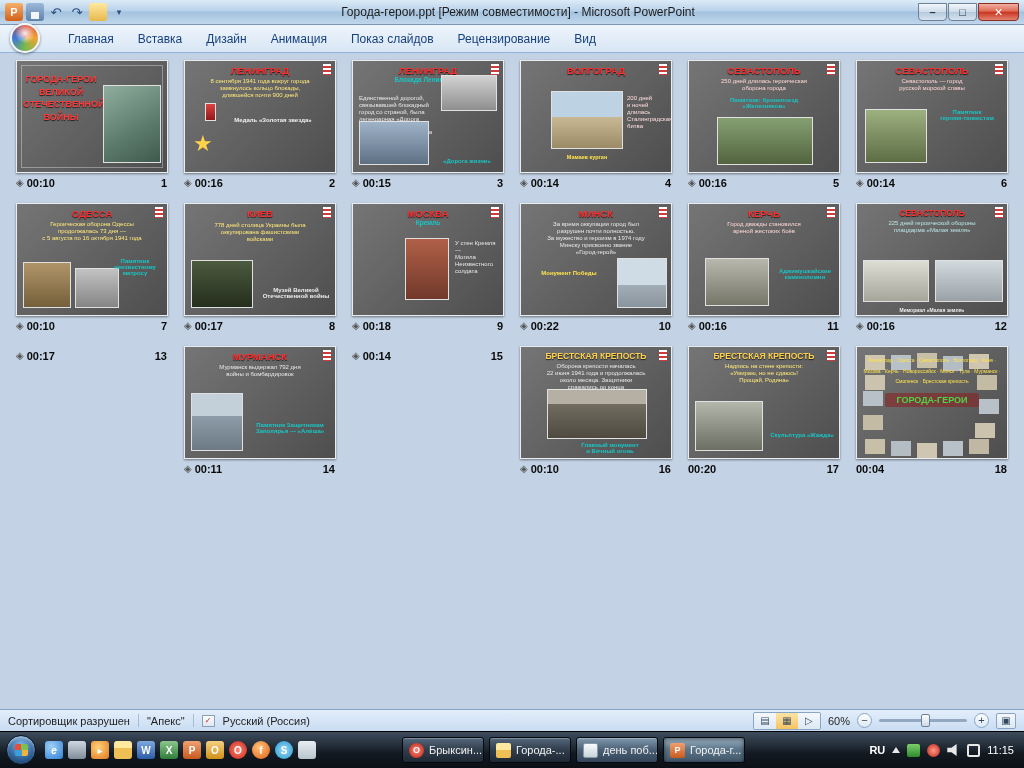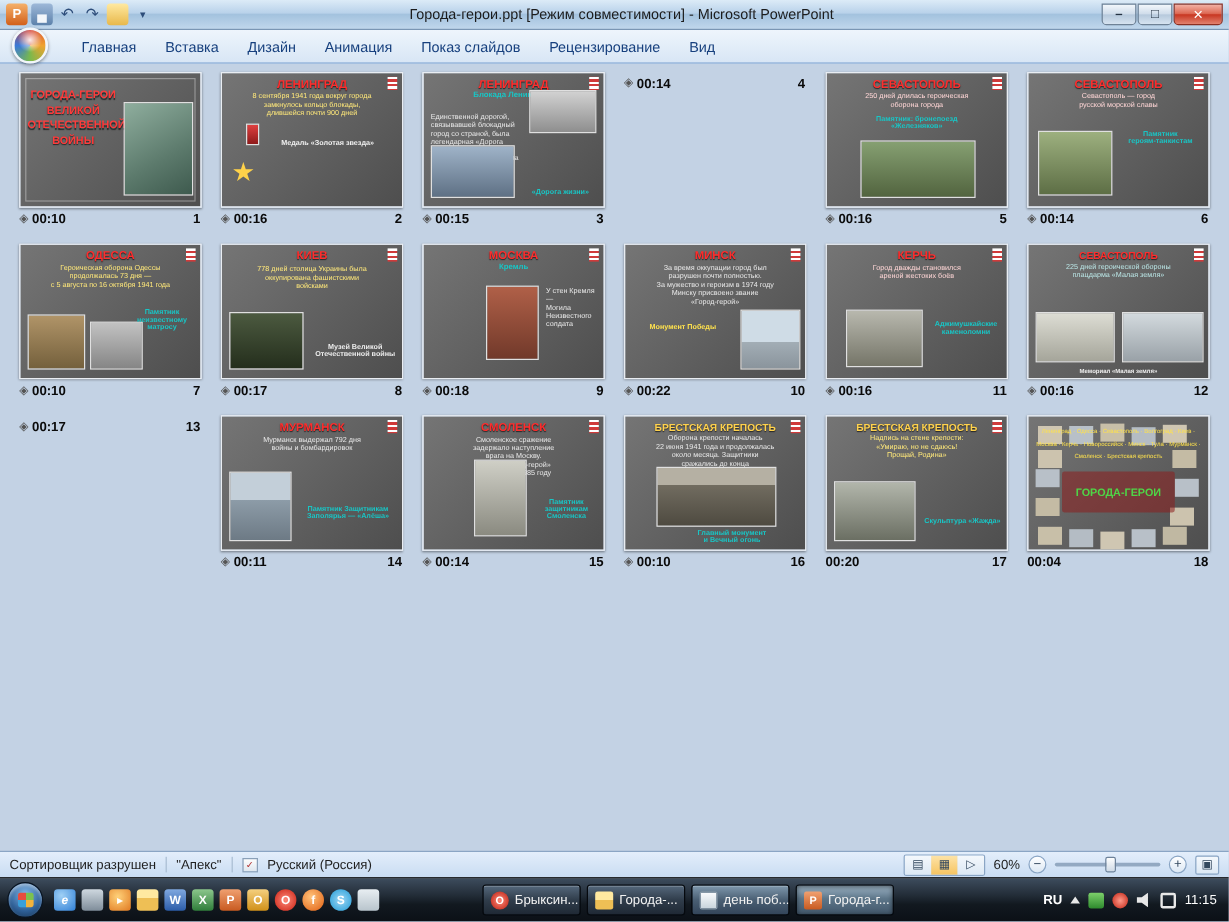--- a/index.html
+++ b/index.html
@@ -146,21 +146,21 @@
   .v16 .t-img1{display:block;left:26px;top:42px;width:100px;height:50px;
     background:linear-gradient(#b5b0a3 0 30%,#716c60 30%,#4e4a40)}
   .v16 .t-cap{bottom:4px;left:36px;right:8px}
 
   .v17 .t-title{color:#ffd24d;font-size:8.5px}
   .v17 .t-body{top:16px;color:#ffe87a}
   .v17 .t-img1{display:block;left:6px;top:54px;width:68px;height:50px;background:linear-gradient(#b2b6ab,#6b6f63)}
   .v17 .t-cap{left:78px;right:2px;bottom:20px}
   .v18 .t-body{top:8px;left:6px;right:6px;font-size:5px;color:#ffe24d;text-align:center;line-height:2.1}
   .v18 .t-cap{top:46px;left:28px;right:28px;bottom:auto;color:#4fd447;font-size:9px;
-    background:rgba(140,30,30,.55);padding:12px 0;border-radius:2px}
+    background:rgba(140,30,30,.55);padding:2px 0;border-radius:2px}
   .v18 .thumb::before{content:"";position:absolute;left:8px;top:8px;width:20px;height:15px;background:#cfc6b2;
     box-shadow:26px 0 0 #b8c0c8,52px -2px 0 #c8bfa8,78px 1px 0 #b4bcc4,104px -1px 0 #cfc6b2,
     112px 20px 0 #c4bba4,114px 44px 0 #b8c0c8,110px 68px 0 #ccc3ae,104px 84px 0 #c0b8a2,
     78px 86px 0 #b8c0c8,52px 88px 0 #cfc6b2,26px 86px 0 #b4bcc4,0 84px 0 #c8bfa8,
     -2px 60px 0 #c4bba4,-2px 36px 0 #b8c0c8,0 20px 0 #ccc3ae}
 
   
   .statusbar{height:22px;background:linear-gradient(#e3eefb,#c9dcf2);border-top:1px solid #8aa5c4;
     display:flex;align-items:center;font-size:11px;color:#1f1f1f;padding:0 8px;gap:8px}
   .sb-sep{width:1px;height:13px;background:#a8bcd2}
@@ -319,20 +319,33 @@
       <div class="t-cap">«Дорога жизни»</div>
     </div>
     <div class="foot">
       <span class="ticon"></span>
       <span class="ttime">00:15</span>
       <span class="tnum">3</span>
     </div>
   </div>
 
   <div class="cell v4">
+    <div class="thumb">
+      <div class="t-deco"></div>
+      <div class="t-title">ВОЛГОГРАД</div>
+
+      <div class="t-body">200 дней
+и ночей
+длилась
+Сталинградская
+битва</div>
+      <div class="t-img1"></div>
+
+      <div class="t-cap">Мамаев курган</div>
+    </div>
     <div class="foot">
       <span class="ticon"></span>
       <span class="ttime">00:14</span>
       <span class="tnum">4</span>
     </div>
   </div>
 
   <div class="cell v5">
     <div class="thumb">
       <div class="t-deco"></div>
@@ -512,34 +525,20 @@
 Заполярья — «Алёша»</div>
     </div>
     <div class="foot">
       <span class="ticon"></span>
       <span class="ttime">00:11</span>
       <span class="tnum">14</span>
     </div>
   </div>
 
   <div class="cell v15">
-    <div class="thumb">
-      <div class="t-deco"></div>
-      <div class="t-title">СМОЛЕНСК</div>
-
-      <div class="t-body">Смоленское сражение
-задержало наступление
-врага на Москву.
-Звание «Город-герой»
-присвоено в 1985 году</div>
-      <div class="t-img1"></div>
-
-      <div class="t-cap">Памятник защитникам
-Смоленска</div>
-    </div>
     <div class="foot">
       <span class="ticon"></span>
       <span class="ttime">00:14</span>
       <span class="tnum">15</span>
     </div>
   </div>
 
   <div class="cell v16">
     <div class="thumb">
       <div class="t-deco"></div>

